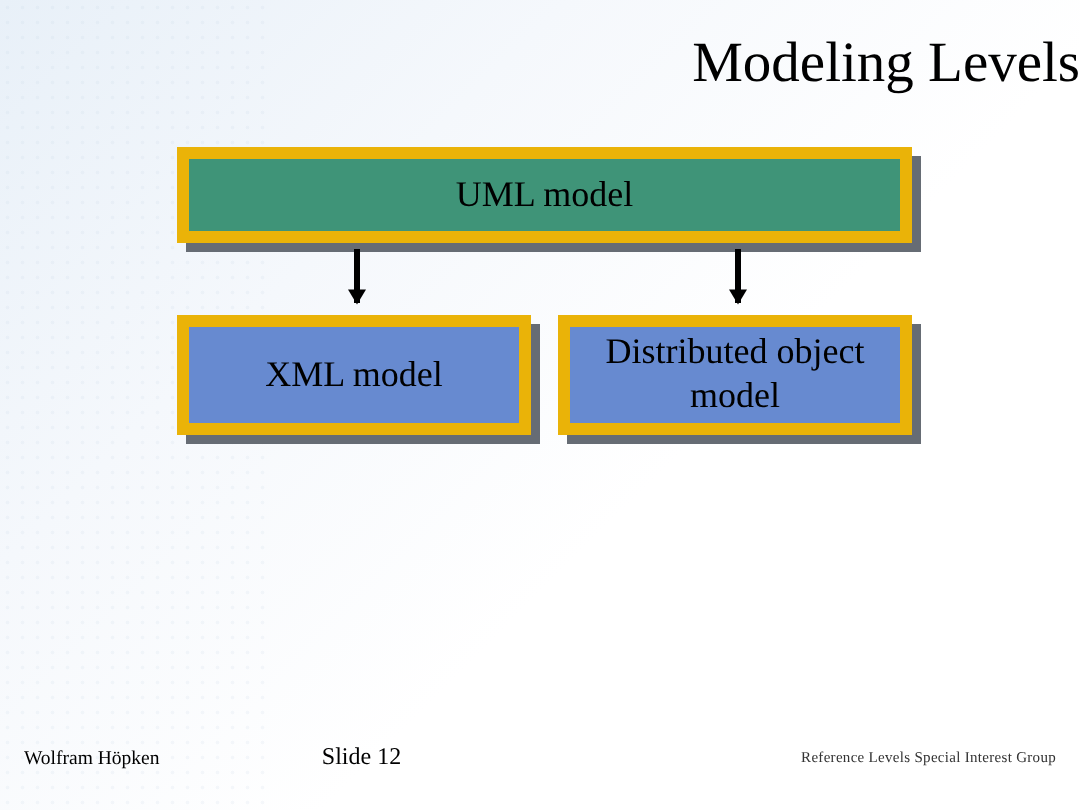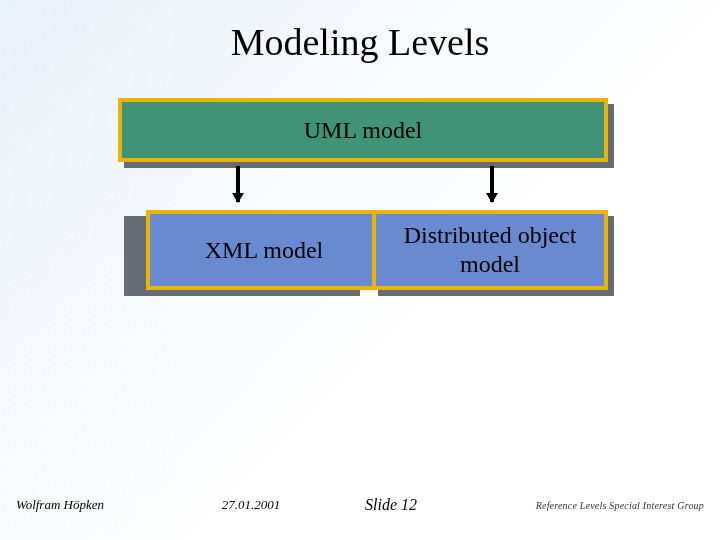--- a/index.html
+++ b/index.html
@@ -15,28 +15,28 @@
     width: 180px; height: 540px;
     background-image: radial-gradient(circle, rgba(180,200,220,0.25) 1px, transparent 1.5px);
     background-size: 10px 10px;
     opacity: 0.5;
     pointer-events: none;
   }
   .title {
     position: absolute;
     top: 20px;
     left: 0; right: 0;
-    text-align: center;
+    text-align: right;
     font-size: 38px;
     font-weight: normal;
     color: #000;
   }
   .box {
     position: absolute;
-    border: 4px solid #eab308;
+    border: 8px solid #eab308;
     display: flex;
     align-items: center;
     justify-content: center;
     font-size: 24px;
     text-align: center;
     line-height: 1.2;
   }
   .shadow {
     position: absolute;
     background: #666c74;
@@ -60,21 +60,20 @@
     border-top: 10px solid #000;
   }
   .footer {
     position: absolute;
     left: 0; right: 0;
     bottom: 10px;
     height: 50px;
     display: flex;
     align-items: center;
     padding: 0 16px;
-    font-style: italic;
   }
   .footer .author {
     font-size: 13px;
     width: 160px;
   }
   .footer .date {
     font-size: 13px;
     width: 150px;
     text-align: center;
   }
@@ -108,30 +107,29 @@
 
 <div class="shadow" style="left:124px; top:104px; width:490px; height:64px;"></div>
 <div class="box green" style="left:118px; top:98px; width:490px; height:64px;">
   <span>UML model</span>
 </div>
 
 <div class="arrow" style="left:236px; top:166px; height:36px;"></div>
 <div class="arrow" style="left:490px; top:166px; height:36px;"></div>
 
 <div class="shadow" style="left:124px; top:216px; width:236px; height:80px;"></div>
-<div class="box blue" style="left:118px; top:210px; width:236px; height:80px;margin-left:28px;">
+<div class="box blue" style="left:118px; top:210px; width:236px; height:80px;">
   <span>XML model</span>
 </div>
 
 <div class="shadow" style="left:378px; top:216px; width:236px; height:80px;"></div>
 <div class="box blue" style="left:372px; top:210px; width:236px; height:80px; white-space:pre-line;justify-content:center;">
   <span>Distributed object
 model</span>
 </div>
 
 <div class="footer">
   <div class="author">Wolfram Höpken</div>
-  <div class="date">27.01.2001</div>
   <div class="slide">Slide 12</div>
   <div class="brand">
     <div class="brand-tagline">Reference Levels Special Interest Group</div>
   </div>
 </div>
 
 </body></html>

